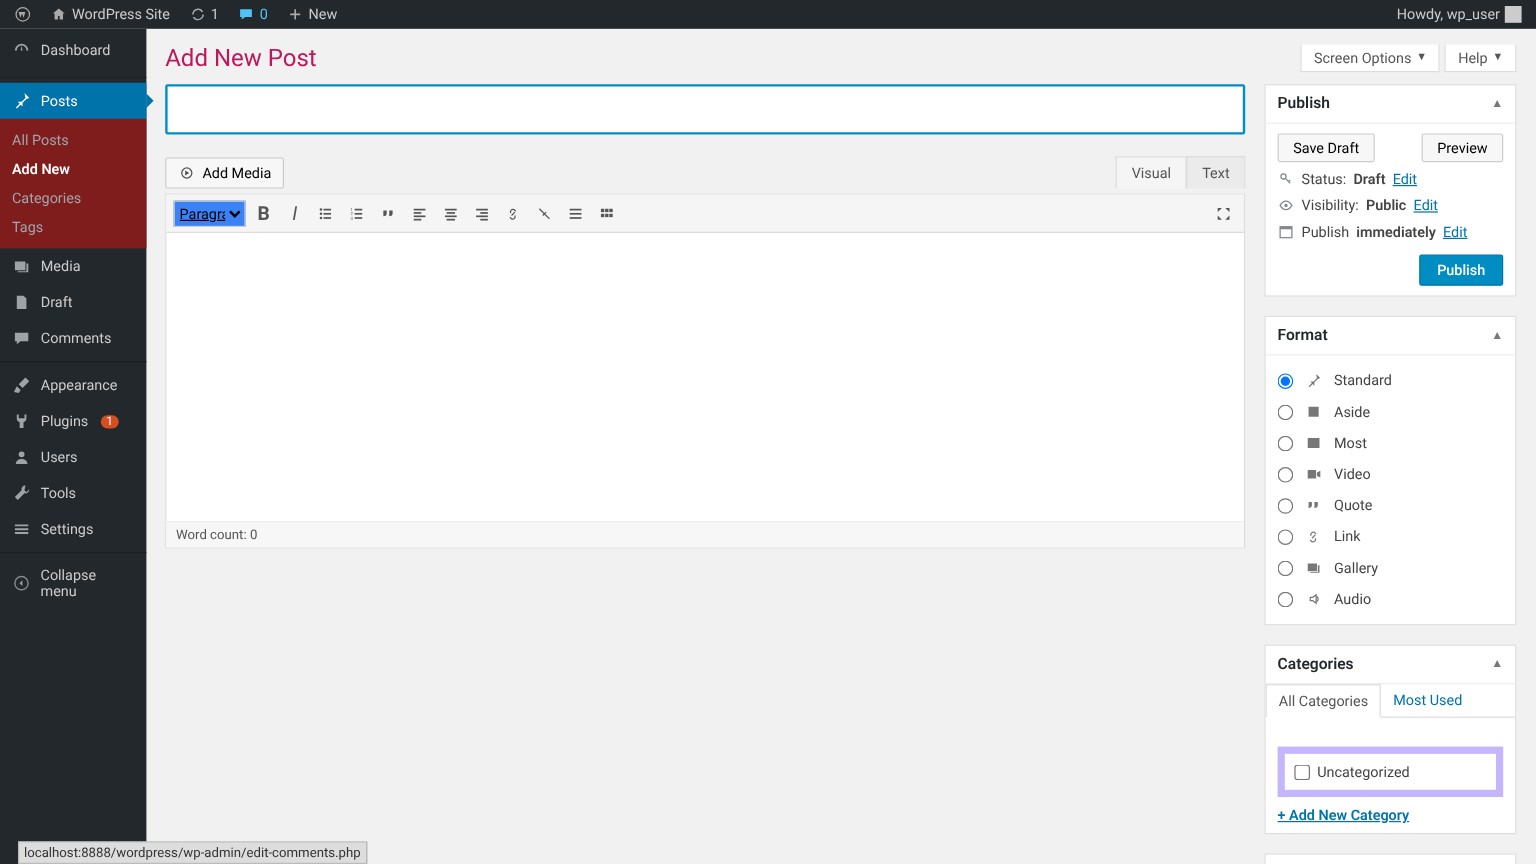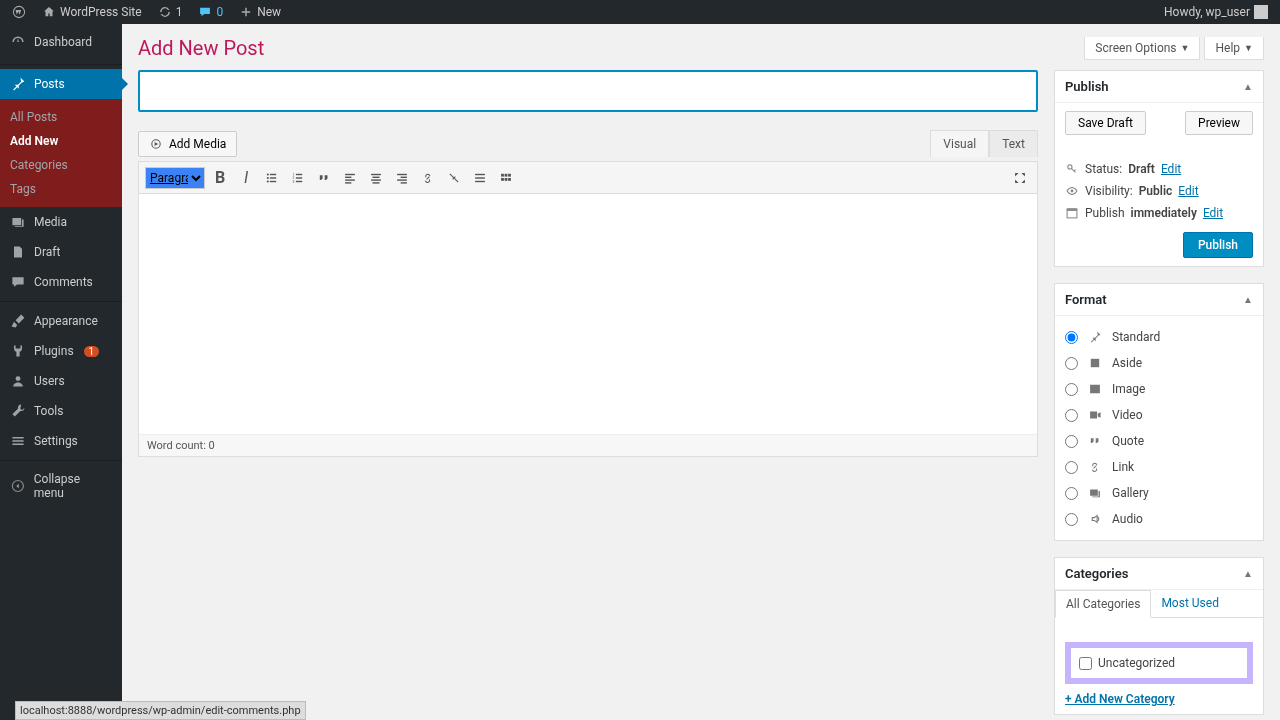--- a/index.html
+++ b/index.html
@@ -57,21 +57,21 @@
 .toolbar .spacer { flex:1; }
 .editor-area { height:240px; }
 .wordcount { border-top:1px solid #eee; background:#f7f7f7; padding:4px 8px; font-size:11px; color:#555; }
 
 
 .metabox { background:#fff; border:1px solid #ddd; margin-bottom:16px; font-size:12px; }
 .metabox-title { padding:8px 10px; font-weight:600; border-bottom:1px solid #eee; display:flex; justify-content:space-between; align-items:center; color:#23282d; font-size:13px; }
 .metabox-title .toggle { font-size:10px; color:#777; }
 .metabox-body { padding:8px 10px; color:#444; }
 
-.pub-actions-top { display:flex; justify-content:space-between; margin-bottom:23px; }
+.pub-actions-top { display:flex; justify-content:space-between; margin-bottom:3px; }
 .btn-secondary { background:#f7f7f7; border:1px solid #ccc; padding:4px 12px; font-size:12px; cursor:pointer; border-radius:2px; }
 .btn-primary { background:#008ec2; border:1px solid #0073aa; color:#fff; padding:5px 14px; font-size:12px; cursor:pointer; border-radius:2px; font-weight:500; }
 .pub-status-row { display:flex; align-items:center; gap:6px; padding:4px 0; }
 .pub-status-row svg { width:14px; height:14px; fill:#82878c; }
 .pub-status-row a { color:#0073aa; text-decoration:underline; cursor:pointer; }
 .pub-status-row .strong { font-weight:600; }
 .pub-footer { text-align:right; margin-top:8px; }
 
 .format-row { display:flex; align-items:center; gap:8px; padding:4px 0; cursor:pointer; }
 .format-row input[type=radio] { margin:0; }
@@ -412,21 +412,21 @@
               </span>
               <span>Aside</span>
             </label>
             <label class="format-row">
               <input type="radio" name="fmt" style="">
               <span class="format-icon">
                 <svg viewBox="0 0 20 20">
                   <path d="M3 4h14v12H3zm2 8l3-3 2 2 3-4 3 5H5z"></path>
                 </svg>
               </span>
-              <span>Image</span>
+              <span>Most</span>
             </label>
             <label class="format-row">
               <input type="radio" name="fmt" style="">
               <span class="format-icon">
                 <svg viewBox="0 0 20 20">
                   <path d="M3 5h10v10H3zm11 3l4-2v8l-4-2z"></path>
                 </svg>
               </span>
               <span>Video</span>
             </label>

